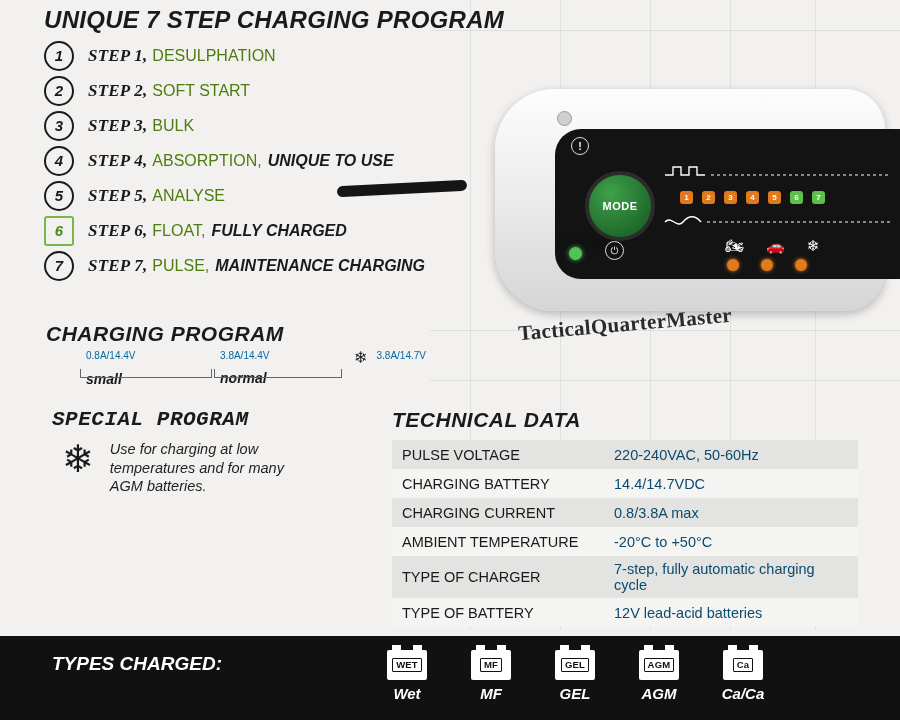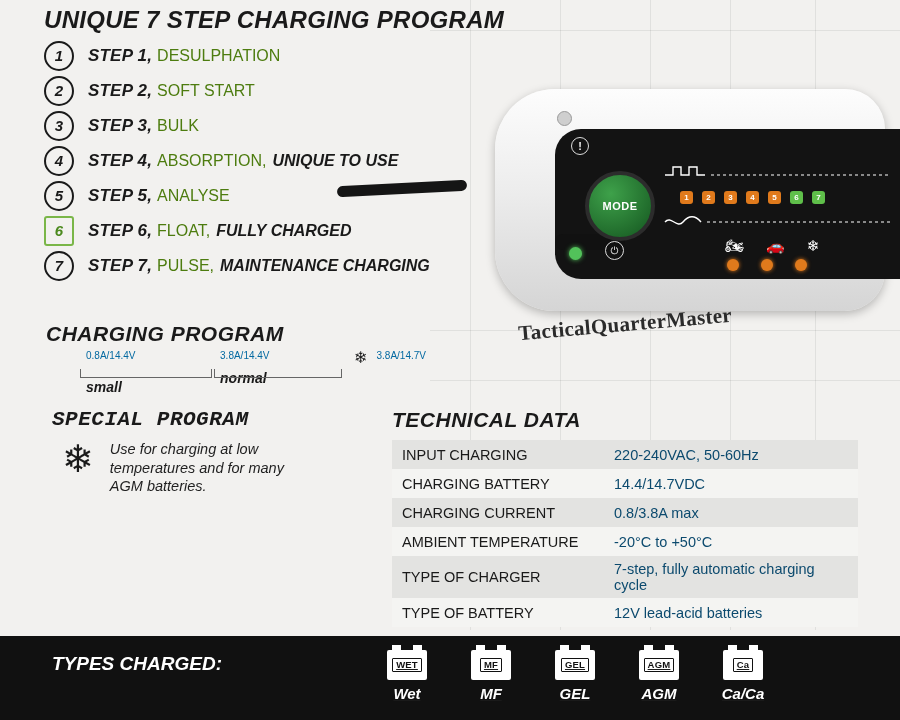--- a/index.html
+++ b/index.html
@@ -45,20 +45,21 @@
     display:flex;align-items:center;justify-content:center;
     font-size:15px;font-weight:bold;font-style:italic;
     margin-right:14px;flex:0 0 auto;background:transparent;
   }
   .step-row.highlight .step-num{
     border-radius:3px;border:2.5px solid #7ab648;color:#4c8a1f;
   }
   .step-label{
     font-size:17px;font-weight:bold;font-style:italic;letter-spacing:.2px;
     white-space:nowrap;
+    font-family:Liberation Serif, serif;
   }
   .step-text{
     font-size:16px;font-weight:normal;font-style:normal;color:#4d7c0f;
     margin-left:5px;white-space:nowrap;
   }
   .step-extra{
     font-size:16px;font-weight:bold;font-style:italic;color:#1a1a1a;
     margin-left:6px;white-space:nowrap;
   }
 
@@ -101,21 +102,21 @@
 
   
   #bottom-band{
     position:absolute;left:0;bottom:0;width:900px;height:84px;background:#111;
   }
   #bottom-title{
     position:absolute;left:52px;top:16px;color:#fff;
     font-size:19px;font-weight:bold;font-style:italic;line-height:1.25;
   }
   #battery-types{
-    position:absolute;left:378px;top:6px;display:flex;gap:26px;text-decoration:underline;
+    position:absolute;left:378px;top:6px;display:flex;gap:26px;
   }
   .bt{display:flex;flex-direction:column;align-items:center;width:58px;}
   .bt-icon{
     width:40px;height:30px;background:#fff;border-radius:2px;
     position:relative;display:flex;align-items:center;justify-content:center;
     margin-top:8px;
   }
   .bt-icon:before,.bt-icon:after{
     content:"";position:absolute;top:-5px;width:9px;height:5px;background:#fff;
   }
@@ -303,21 +304,21 @@
     <div class="step-extra">MAINTENANCE CHARGING</div>
   </div>
 </div>
 
 <h1 id="charging-program-title" class="section-title">CHARGING PROGRAM</h1>
 <div id="charging-program">
   <div class="cp-row">
     <div class="cp-item" style="width:150px">
       <div class="cp-val">0.8A/14.4V</div>
       <div class="cp-bracket" style="left:-6px;right:8px;top:19px;height:8px;"></div>
-      <div class="cp-sub" style="margin-top:18px">small</div>
+      <div class="cp-sub" style="margin-top:10px">small</div>
     </div>
     <div class="cp-item" style="width:150px">
       <div class="cp-val">3.8A/14.4V</div>
       <div class="cp-bracket" style="left:-6px;right:12px;top:19px;height:8px;"></div>
       <div class="cp-sub" style="margin-top:9px">normal</div>
     </div>
     <div class="cp-item" style="width:170px;display:flex;align-items:flex-start;gap:9px;">
       <div class="snow">❄</div>
       <div class="cp-val">3.8A/14.7V</div>
     </div>
@@ -327,21 +328,21 @@
 <h1 id="special-program-title" class="section-title">SPECIAL PROGRAM</h1>
 <div id="special-program">
   <div id="special-snowflake">❄</div>
   <div id="special-text">Use for charging at low temperatures and for many AGM batteries.</div>
 </div>
 
 <h1 id="technical-data-title" class="section-title">TECHNICAL DATA</h1>
 <table id="tech-table">
   <tbody>
       <tr>
-    <td class="k">INPUT CHARGING</td>
+    <td class="k">PULSE VOLTAGE</td>
     <td class="v">220-240VAC, 50-60Hz</td>
   </tr>
   <tr>
     <td class="k">CHARGING BATTERY</td>
     <td class="v">14.4/14.7VDC</td>
   </tr>
   <tr>
     <td class="k">CHARGING CURRENT</td>
     <td class="v">0.8/3.8A max</td>
   </tr>

